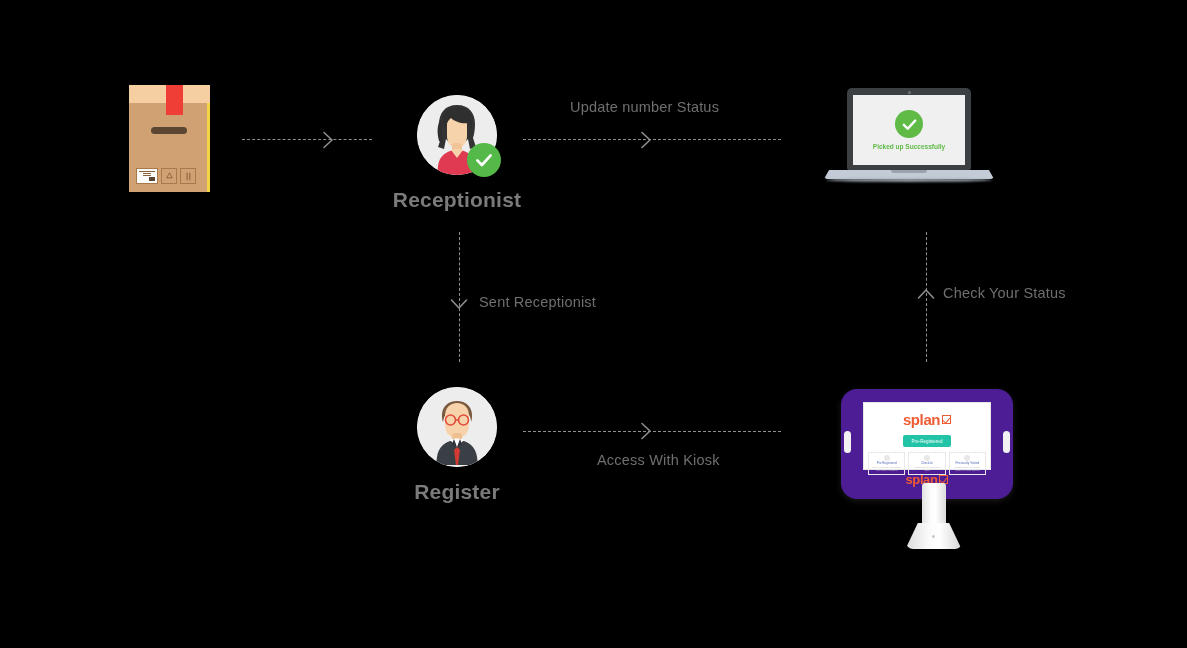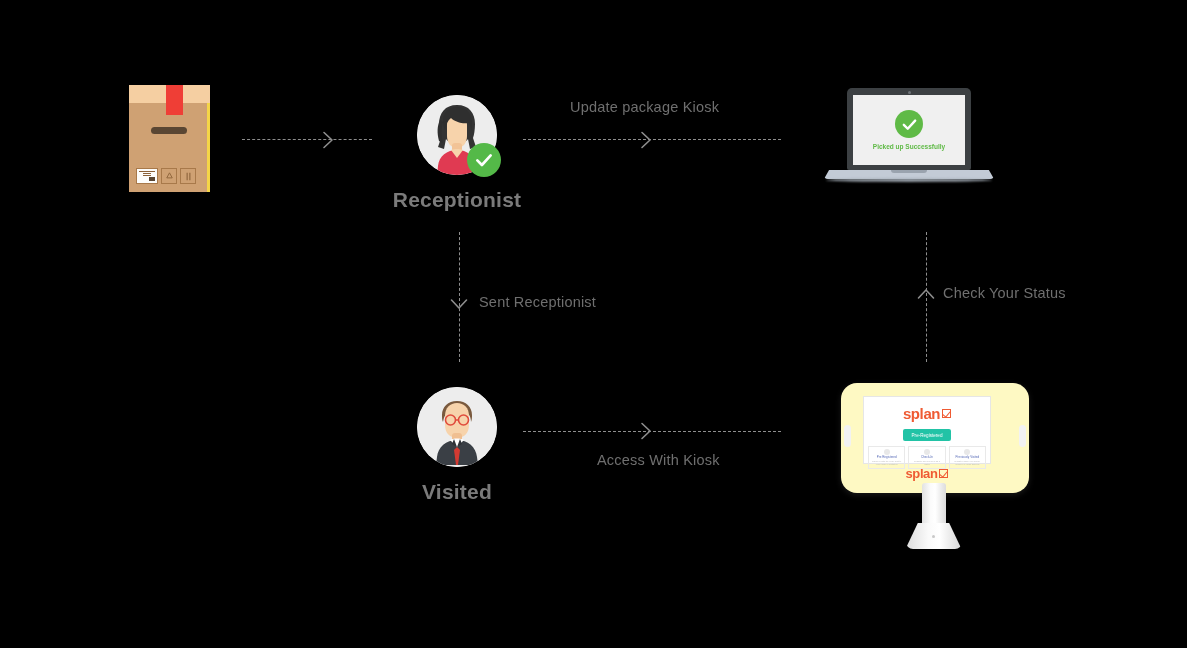--- a/index.html
+++ b/index.html
@@ -156,23 +156,23 @@
     width: 166px; height: 4px;
     background: #aab3bd;
     border-radius: 50%;
     filter: blur(1px);
     opacity: .85;
   }
 
   
   #kiosk-node { left: 841px; top: 375px; width: 185px; height: 175px; }
   .kiosk-frame {
-    position: absolute; left: 0; top: 8px;
-    width: 188px; height: 110px;
-    background: #fef9c3;
+    position: absolute; left: 0; top: 14px;
+    width: 172px; height: 110px;
+    background: #4c1d95;
     border-radius: 16px;
     box-shadow: 0 2px 6px rgba(255,255,255,.10);
   }
   .kiosk-ear {
     position: absolute; top: 42px;
     width: 7px; height: 22px;
     background: #f2f2f2;
     border-radius: 4px;
   }
   .kiosk-ear.left { left: 3px; }
@@ -370,21 +370,21 @@
           <line x1="38.5" y1="33" x2="41.5" y2="33"></line>
         </g>
         <rect x="35" y="46" width="10" height="9" rx="3" fill="#f0bf91"></rect>
         <path d="M40 53c-11 0-19 7-20 17l-1 8h42l-1-8c-1-10-9-17-20-17z" fill="#3a3f45"></path>
         <path d="M33 53l7 7 7-7c-2-1-4-1.5-7-1.5s-5 .5-7 1.5z" fill="#ffffff"></path>
         <path d="M40 60l-3 3 2 15h2l2-15z" fill="#d33a32"></path>
         <path d="M37 52l3 8-5-3z" fill="#2f3338"></path>
         <path d="M43 52l-3 8 5-3z" fill="#2f3338"></path>
       </svg>
     </div>
-    <div class="role-label">Visited</div>
+    <div class="role-label">Register</div>
   </div>
 
   <div class="node" id="laptop-node">
     <div class="laptop-lid">
       <div class="laptop-cam"></div>
       <div class="laptop-screen">
         <div class="screen-check">
           <svg width="17" height="17" viewBox="0 0 24 24" fill="none" stroke="#ffffff" stroke-width="3.4" stroke-linecap="round" stroke-linejoin="round">
             <polyline points="4,12.5 9.5,18 20,6.5"></polyline>
           </svg>
@@ -446,21 +446,21 @@
     </div>
   </div>
 
   <div class="connector" id="conn-receptionist-to-laptop">
     <div class="dash-h"></div>
     <div class="arrowhead" style="left:113px; top:-9px;">
       <svg width="20" height="20" viewBox="0 0 20 20" fill="none" stroke="#8e8e8e" stroke-width="1.6" stroke-linecap="round" stroke-linejoin="round">
         <polyline points="6,2.5 14,10 6,17.5"></polyline>
       </svg>
     </div>
-    <div class="conn-label">Update package Kiosk</div>
+    <div class="conn-label">Update number Status</div>
   </div>
 
   <div class="connector" id="conn-employee-to-kiosk">
     <div class="dash-h"></div>
     <div class="arrowhead" style="left:113px; top:-10px;">
       <svg width="20" height="20" viewBox="0 0 20 20" fill="none" stroke="#8e8e8e" stroke-width="1.6" stroke-linecap="round" stroke-linejoin="round">
         <polyline points="6,2.5 14,10 6,17.5"></polyline>
       </svg>
     </div>
     <div class="conn-label">Access With Kiosk</div>

